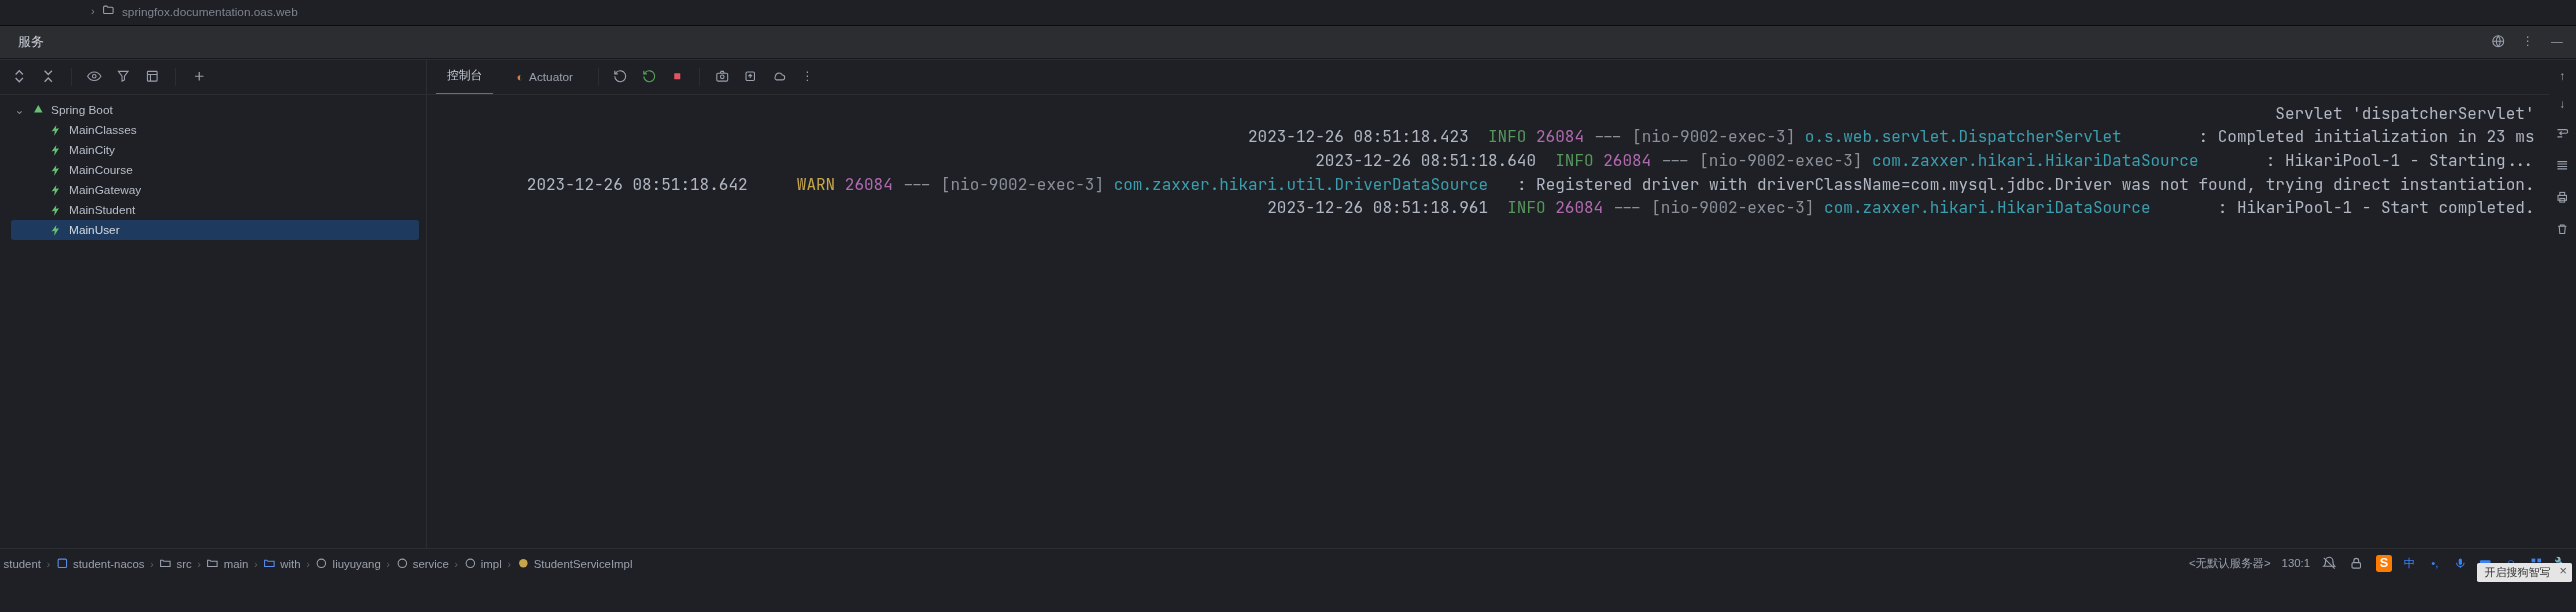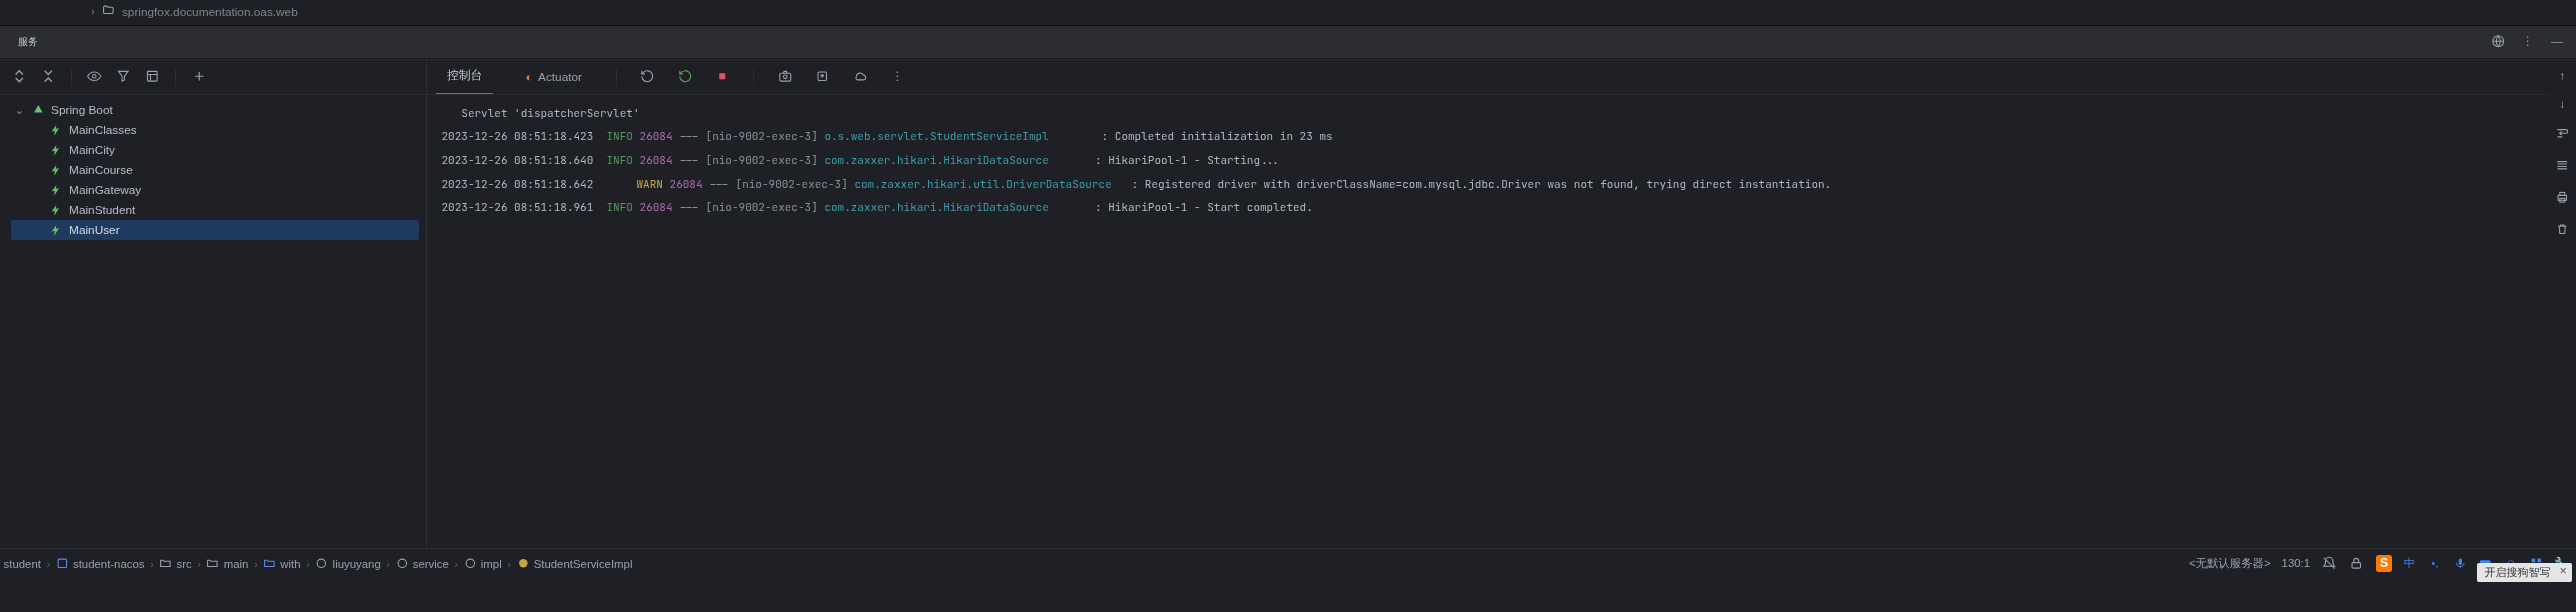--- a/index.html
+++ b/index.html
@@ -25,21 +25,21 @@
 .top-row .chev { font-size: 11px; display:inline-block; transform: translateY(-0.9px);}
 .panel-header {
   height: 33px;
   background: #2b2d30;
   display: flex;
   align-items: center;
   justify-content: space-between;
   padding: 0 11px 0 18px;
   border-bottom: 0.9px solid #17181b;
 }
-.panel-title { color: #c8cdd6; font-size: 10px; }
+.panel-title { color: #c8cdd6; font-size: 13px; }
 .panel-right-icons { display: flex; gap: 12.7px; align-items:center; }
 .hdr-icon { width:16.4px; height:16.4px; display:flex; align-items:center; justify-content:center; color:#9aa0ac; cursor:pointer;}
 .main-area {
   display: flex;
   height: 489px;
   border-top: 0.9px solid #2b2d30;
 }
 .left-toolbar-row {
   height: 35px;
   display: flex;
@@ -79,44 +79,45 @@
 .sep { width:0.9px;height:18px;background:#2b2d30;margin:0 1.8px;}
 .right-panel {
   flex:1;
   display:flex;
   position:relative;
 }
 .right-tabs {
   height:35px;
   display:flex;
   align-items:center;
-  gap:21px;
+  gap:12px;
   padding-left:9px;
   border-bottom:0.9px solid #2b2d30;
 }
 .tab-item {
   padding: 0 11px;
   height:35px;
   display:flex;
   align-items:center;
   gap:5.5px;
   color:#9aa0ac;
   cursor:pointer;
 }
 .tab-item.active { color:#c8cdd6; border-bottom:1.8px solid #3574f0;}
 .right-col { flex:1; display:flex; flex-direction:column;}
 .console {
   flex:1;
   padding: 7.3px 14.5px 0 14.5px;
   font-family: "JetBrains Mono", Consolas, monospace;
-  font-size:11px;
+  font-size:16px;
   line-height:23.6px;
   white-space: pre;
   color:#b0b7c3;
   overflow:hidden;
+  text-align:right;
 }
 .ts{ color:#b0b7c3;}
 .lvl-info{ color:#57965c;}
 .lvl-warn{ color:#c7a64a;margin-left:30px;}
 .pid{ color:#b16ab0;}
 .thread-dash{ color:#8a8f99;}
 .logger{ color:#3b9eae;}
 .msg{ color:#b0b7c3;}
 .gutter {
   width:27px;
@@ -343,21 +344,21 @@
             </svg>
           </span>
         <span class="tb-icon">
             <svg viewBox="0 0 24 24" fill="none" stroke="currentColor" stroke-width="1.8">
               <path d="M17 18a4 4 0 0 0 0-8 6 6 0 0 0-11.3 2A4 4 0 0 0 7 18z"></path>
             </svg>
           </span>
         <span class="tb-icon">⋮</span>
       </div>
       <div class="console" id="console-out">   Servlet 'dispatcherServlet'
-<span class="ts">2023-12-26 08:51:18.423</span>  <span class="lvl-info">INFO</span> <span class="pid">26084</span> <span class="thread-dash">---</span> <span class="thread-dash">[nio-9002-exec-3]</span> <span class="logger">o.s.web.servlet.StudentServiceImpl</span>        <span class="msg">: Completed initialization in 23 ms</span>
+<span class="ts">2023-12-26 08:51:18.423</span>  <span class="lvl-info">INFO</span> <span class="pid">26084</span> <span class="thread-dash">---</span> <span class="thread-dash">[nio-9002-exec-3]</span> <span class="logger">o.s.web.servlet.DispatcherServlet</span>        <span class="msg">: Completed initialization in 23 ms</span>
 <span class="ts">2023-12-26 08:51:18.640</span>  <span class="lvl-info">INFO</span> <span class="pid">26084</span> <span class="thread-dash">---</span> <span class="thread-dash">[nio-9002-exec-3]</span> <span class="logger">com.zaxxer.hikari.HikariDataSource</span>       <span class="msg">: HikariPool-1 - Starting...</span>
 <span class="ts">2023-12-26 08:51:18.642</span>  <span class="lvl-warn">WARN</span> <span class="pid">26084</span> <span class="thread-dash">---</span> <span class="thread-dash">[nio-9002-exec-3]</span> <span class="logger">com.zaxxer.hikari.util.DriverDataSource</span>   <span class="msg">: Registered driver with driverClassName=com.mysql.jdbc.Driver was not found, trying direct instantiation.</span>
 <span class="ts">2023-12-26 08:51:18.961</span>  <span class="lvl-info">INFO</span> <span class="pid">26084</span> <span class="thread-dash">---</span> <span class="thread-dash">[nio-9002-exec-3]</span> <span class="logger">com.zaxxer.hikari.HikariDataSource</span>       <span class="msg">: HikariPool-1 - Start completed.</span>
 </div>
     </div>
     <div class="gutter">
       <span class="gut-icon">↑</span>
       <span class="gut-icon">↓</span>
       <span class="gut-icon">
         <svg width="14.5" height="14.5" viewBox="0 0 24 24" fill="none" stroke="currentColor" stroke-width="1.8">

